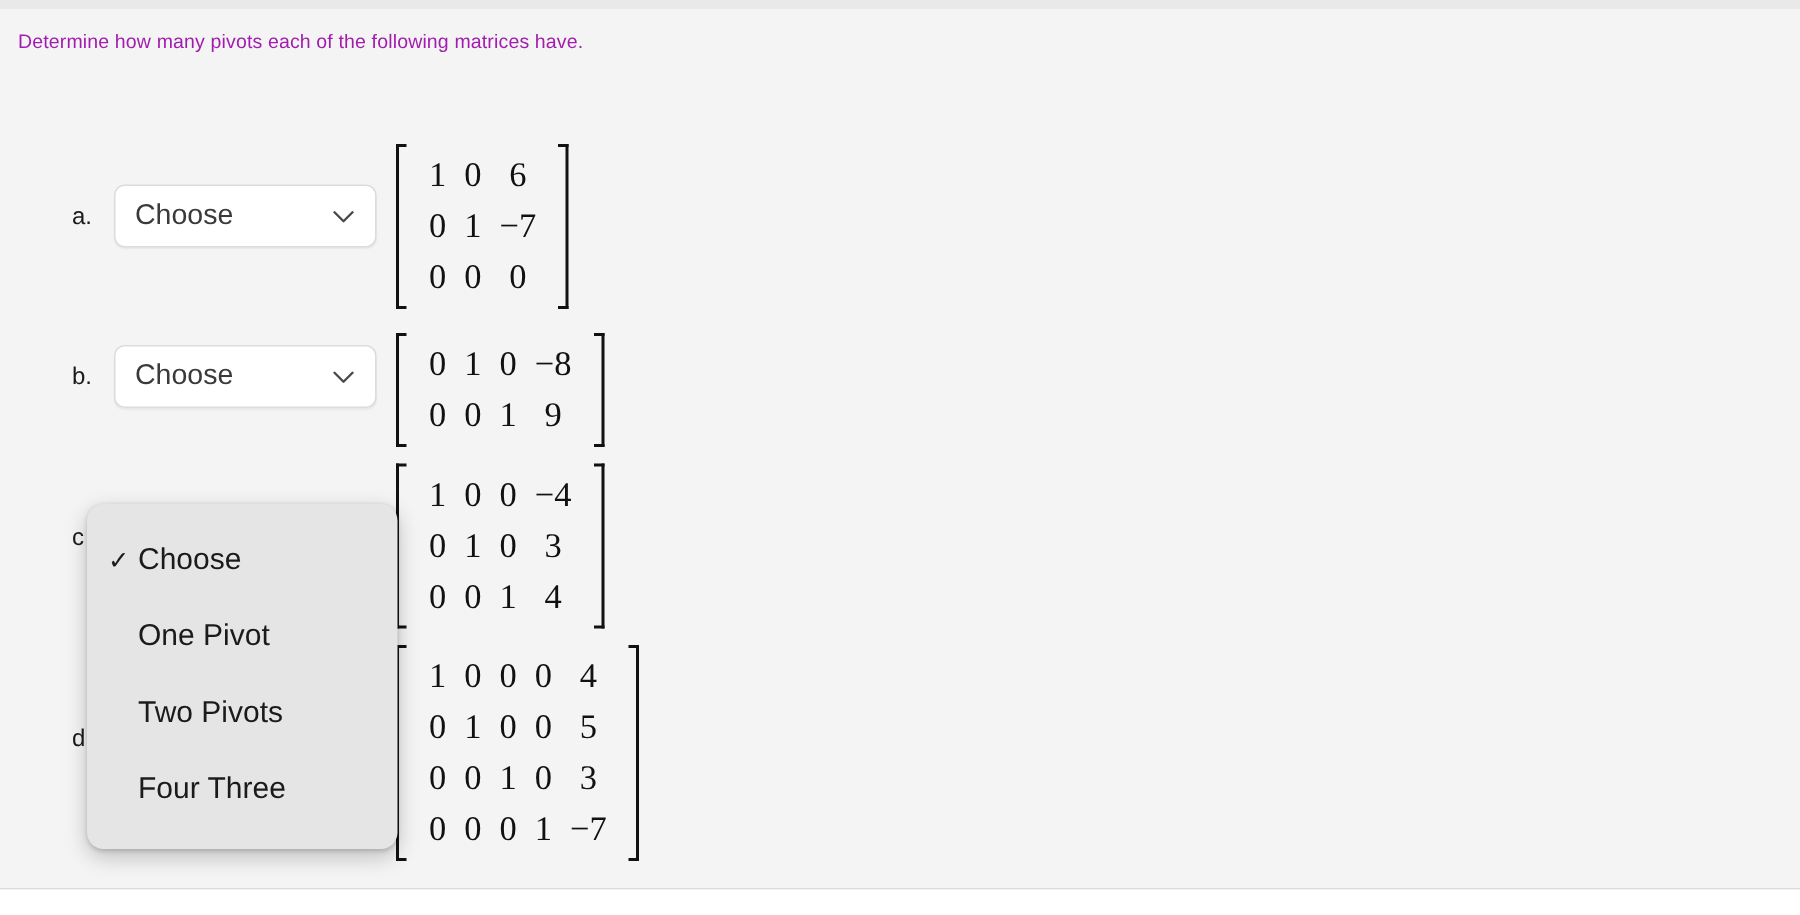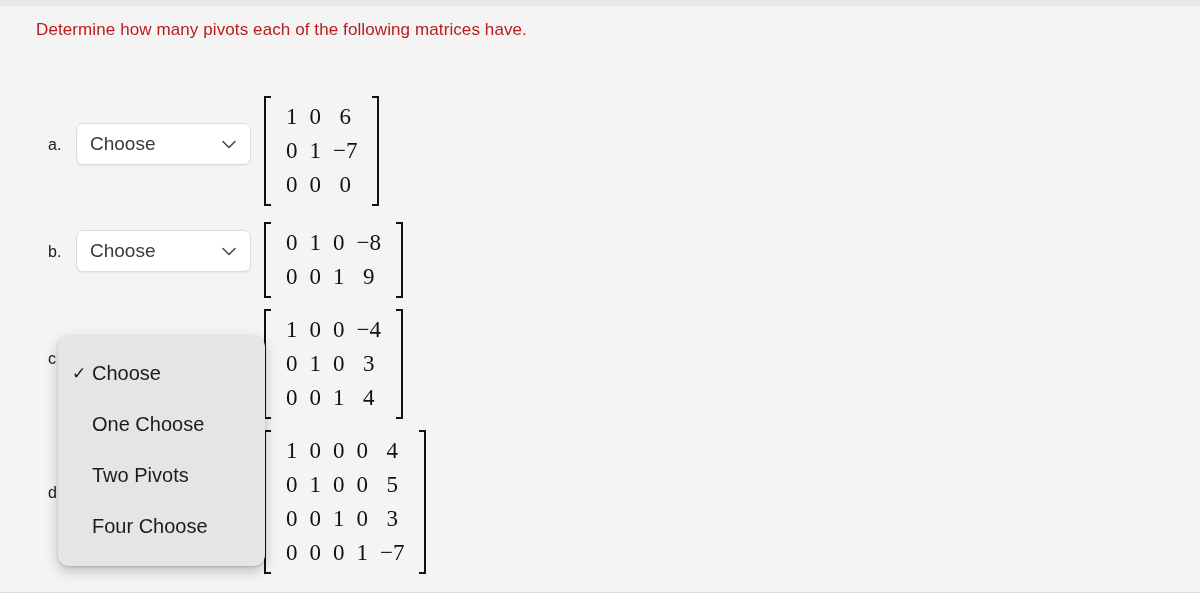--- a/index.html
+++ b/index.html
@@ -30,25 +30,24 @@
   }
   .footer-area {
     position: absolute; left: 0; top: 593px;
     width: 1200px; height: 17px;
     background: #ffffff;
   }
 
   .prompt {
     position: absolute;
     left: 12px; top: 20px;
-    font-size: 17px;
-    color: #b91c1c;
+    font-size: 13px;
+    color: #a21caf;
     letter-spacing: 0.1px;
     white-space: nowrap;
-    margin-left: 24px;
   }
 
   
   .row-label {
     position: absolute;
     font-size: 16px;
     color: #1b1b1b;
   }
 
   .select-box {
@@ -289,28 +288,28 @@
       </div>
   </div>
 
   <div class="menu">
       <div class="menu-item">
         <span class="menu-check">✓</span>
         <span class="menu-label">Choose</span>
       </div>
       <div class="menu-item">
         <span class="menu-check"></span>
-        <span class="menu-label">One Choose</span>
+        <span class="menu-label">One Pivot</span>
       </div>
       <div class="menu-item">
         <span class="menu-check"></span>
         <span class="menu-label">Two Pivots</span>
       </div>
       <div class="menu-item">
         <span class="menu-check"></span>
-        <span class="menu-label">Four Choose</span>
+        <span class="menu-label">Four Three</span>
       </div>
     </div>
 
   <div class="bottom-rule"></div>
   <div class="footer-area"></div>
 
 </div>
 
 </body></html>

